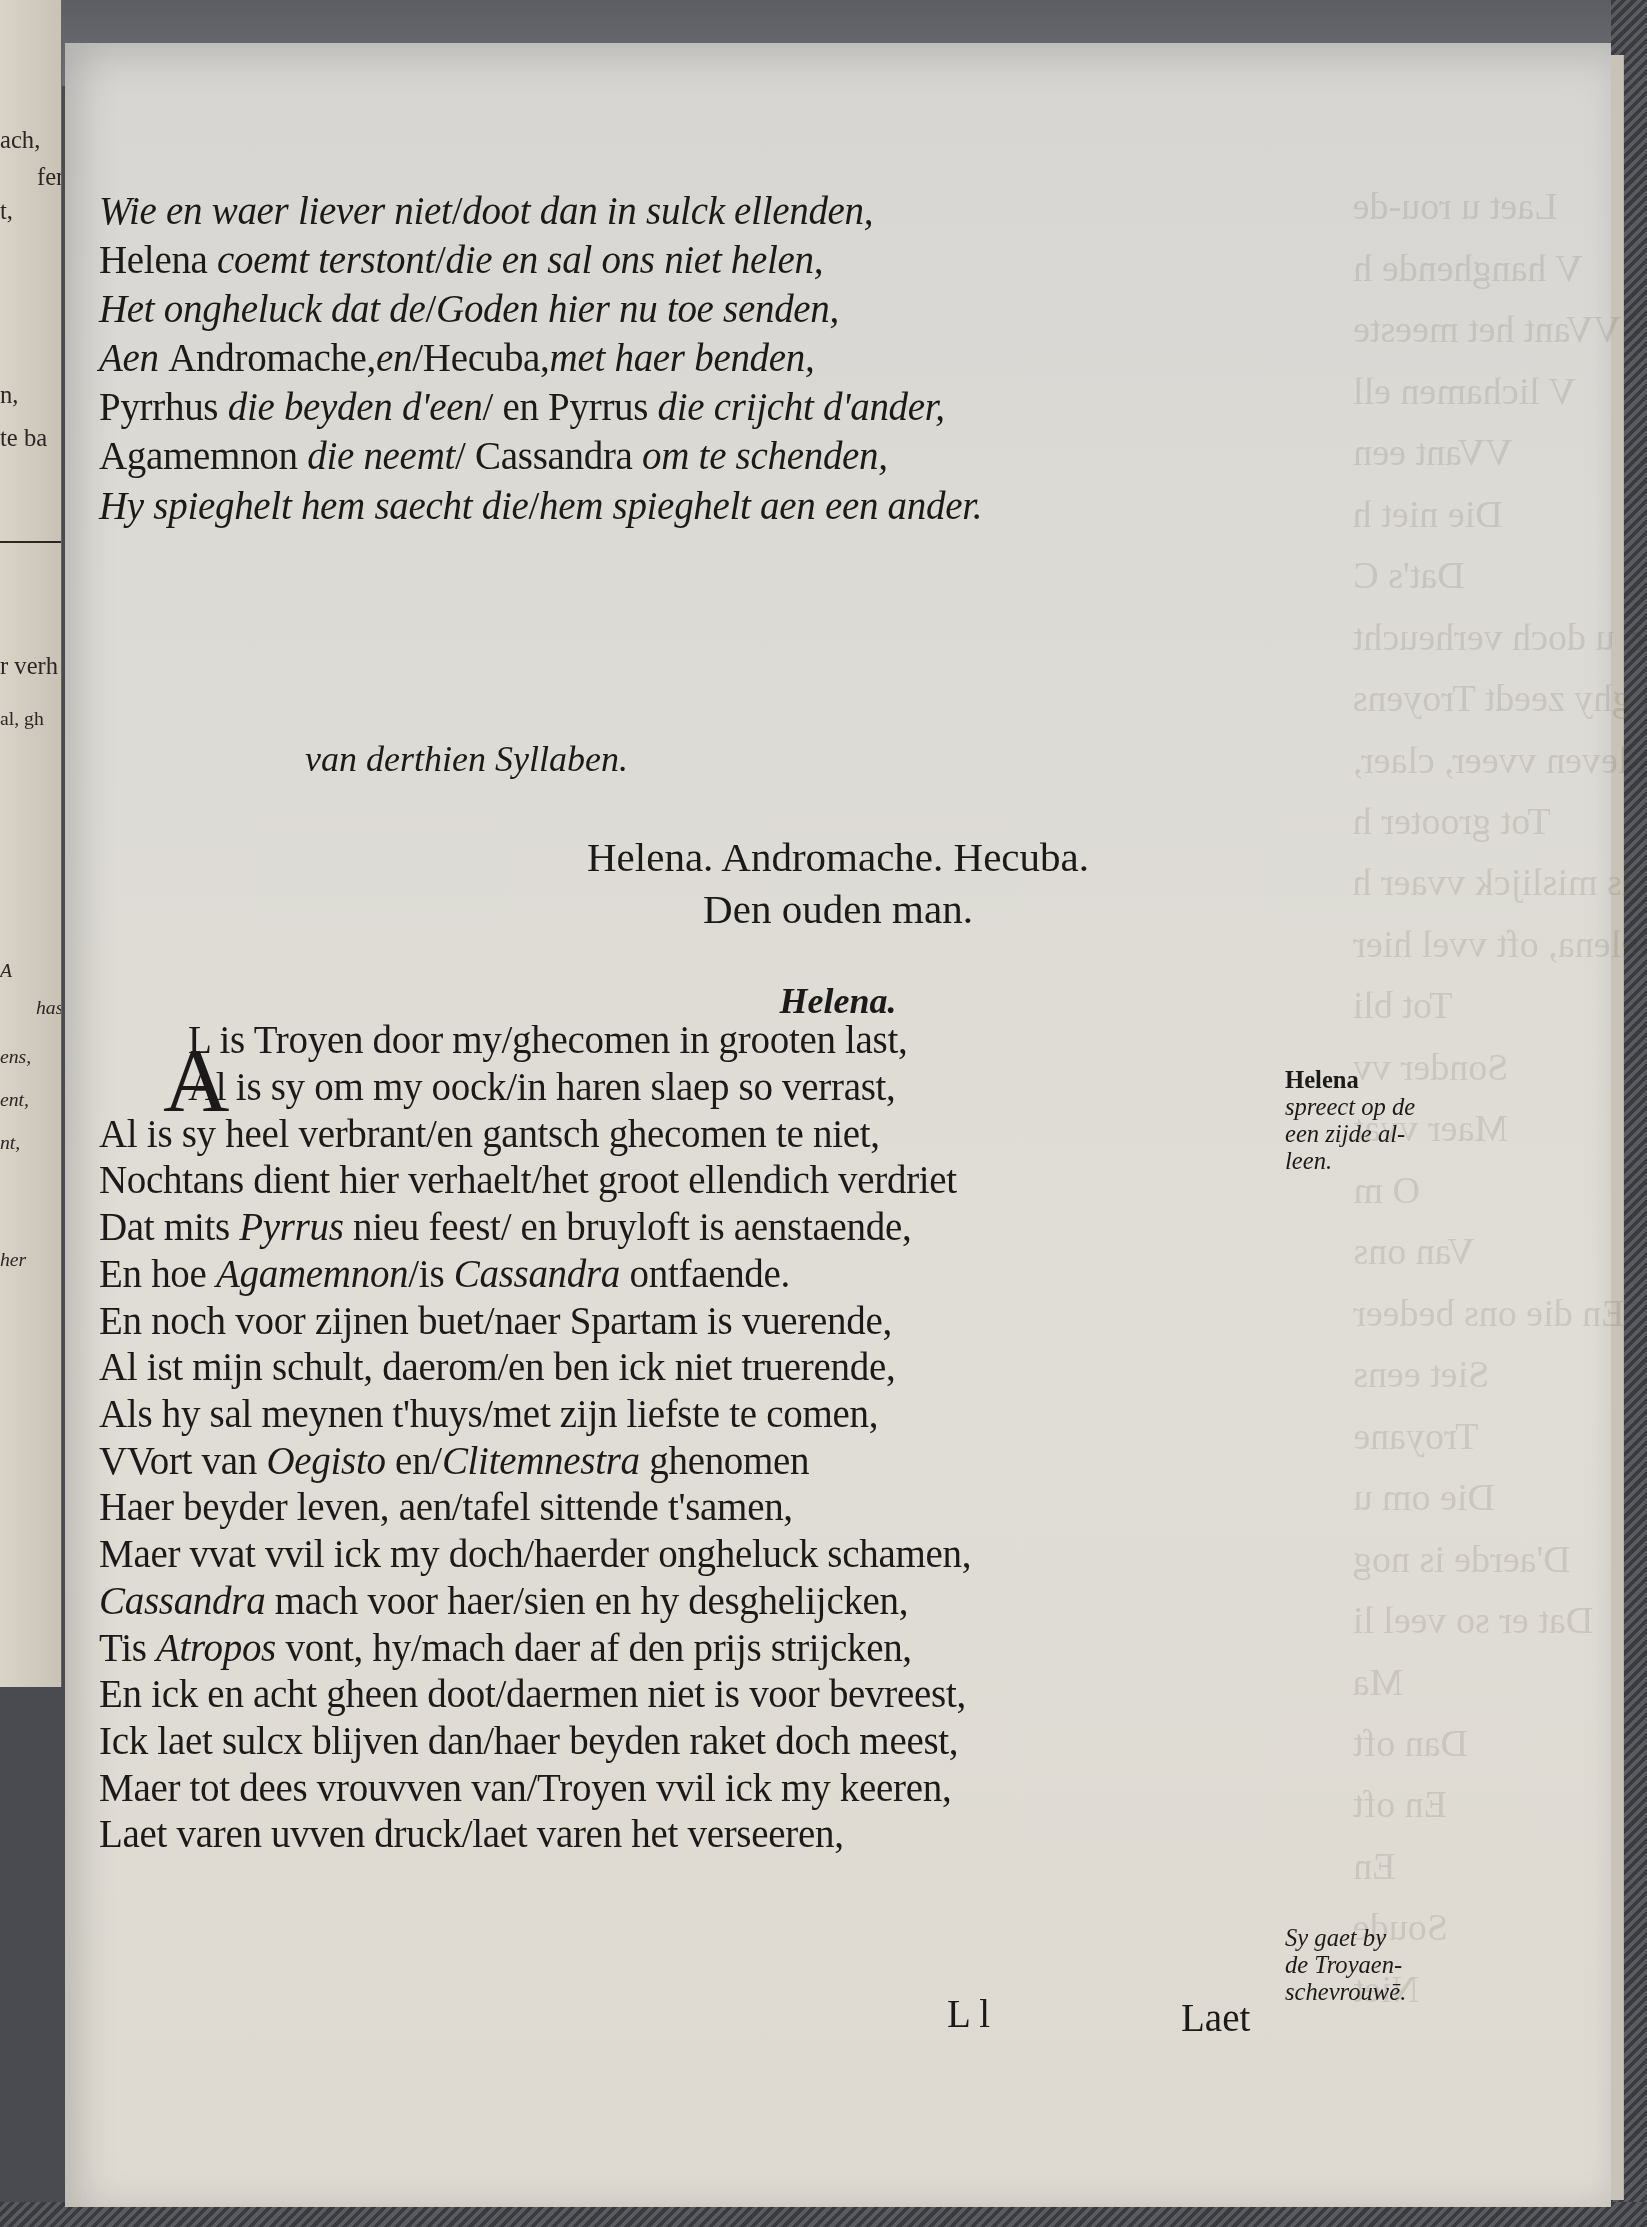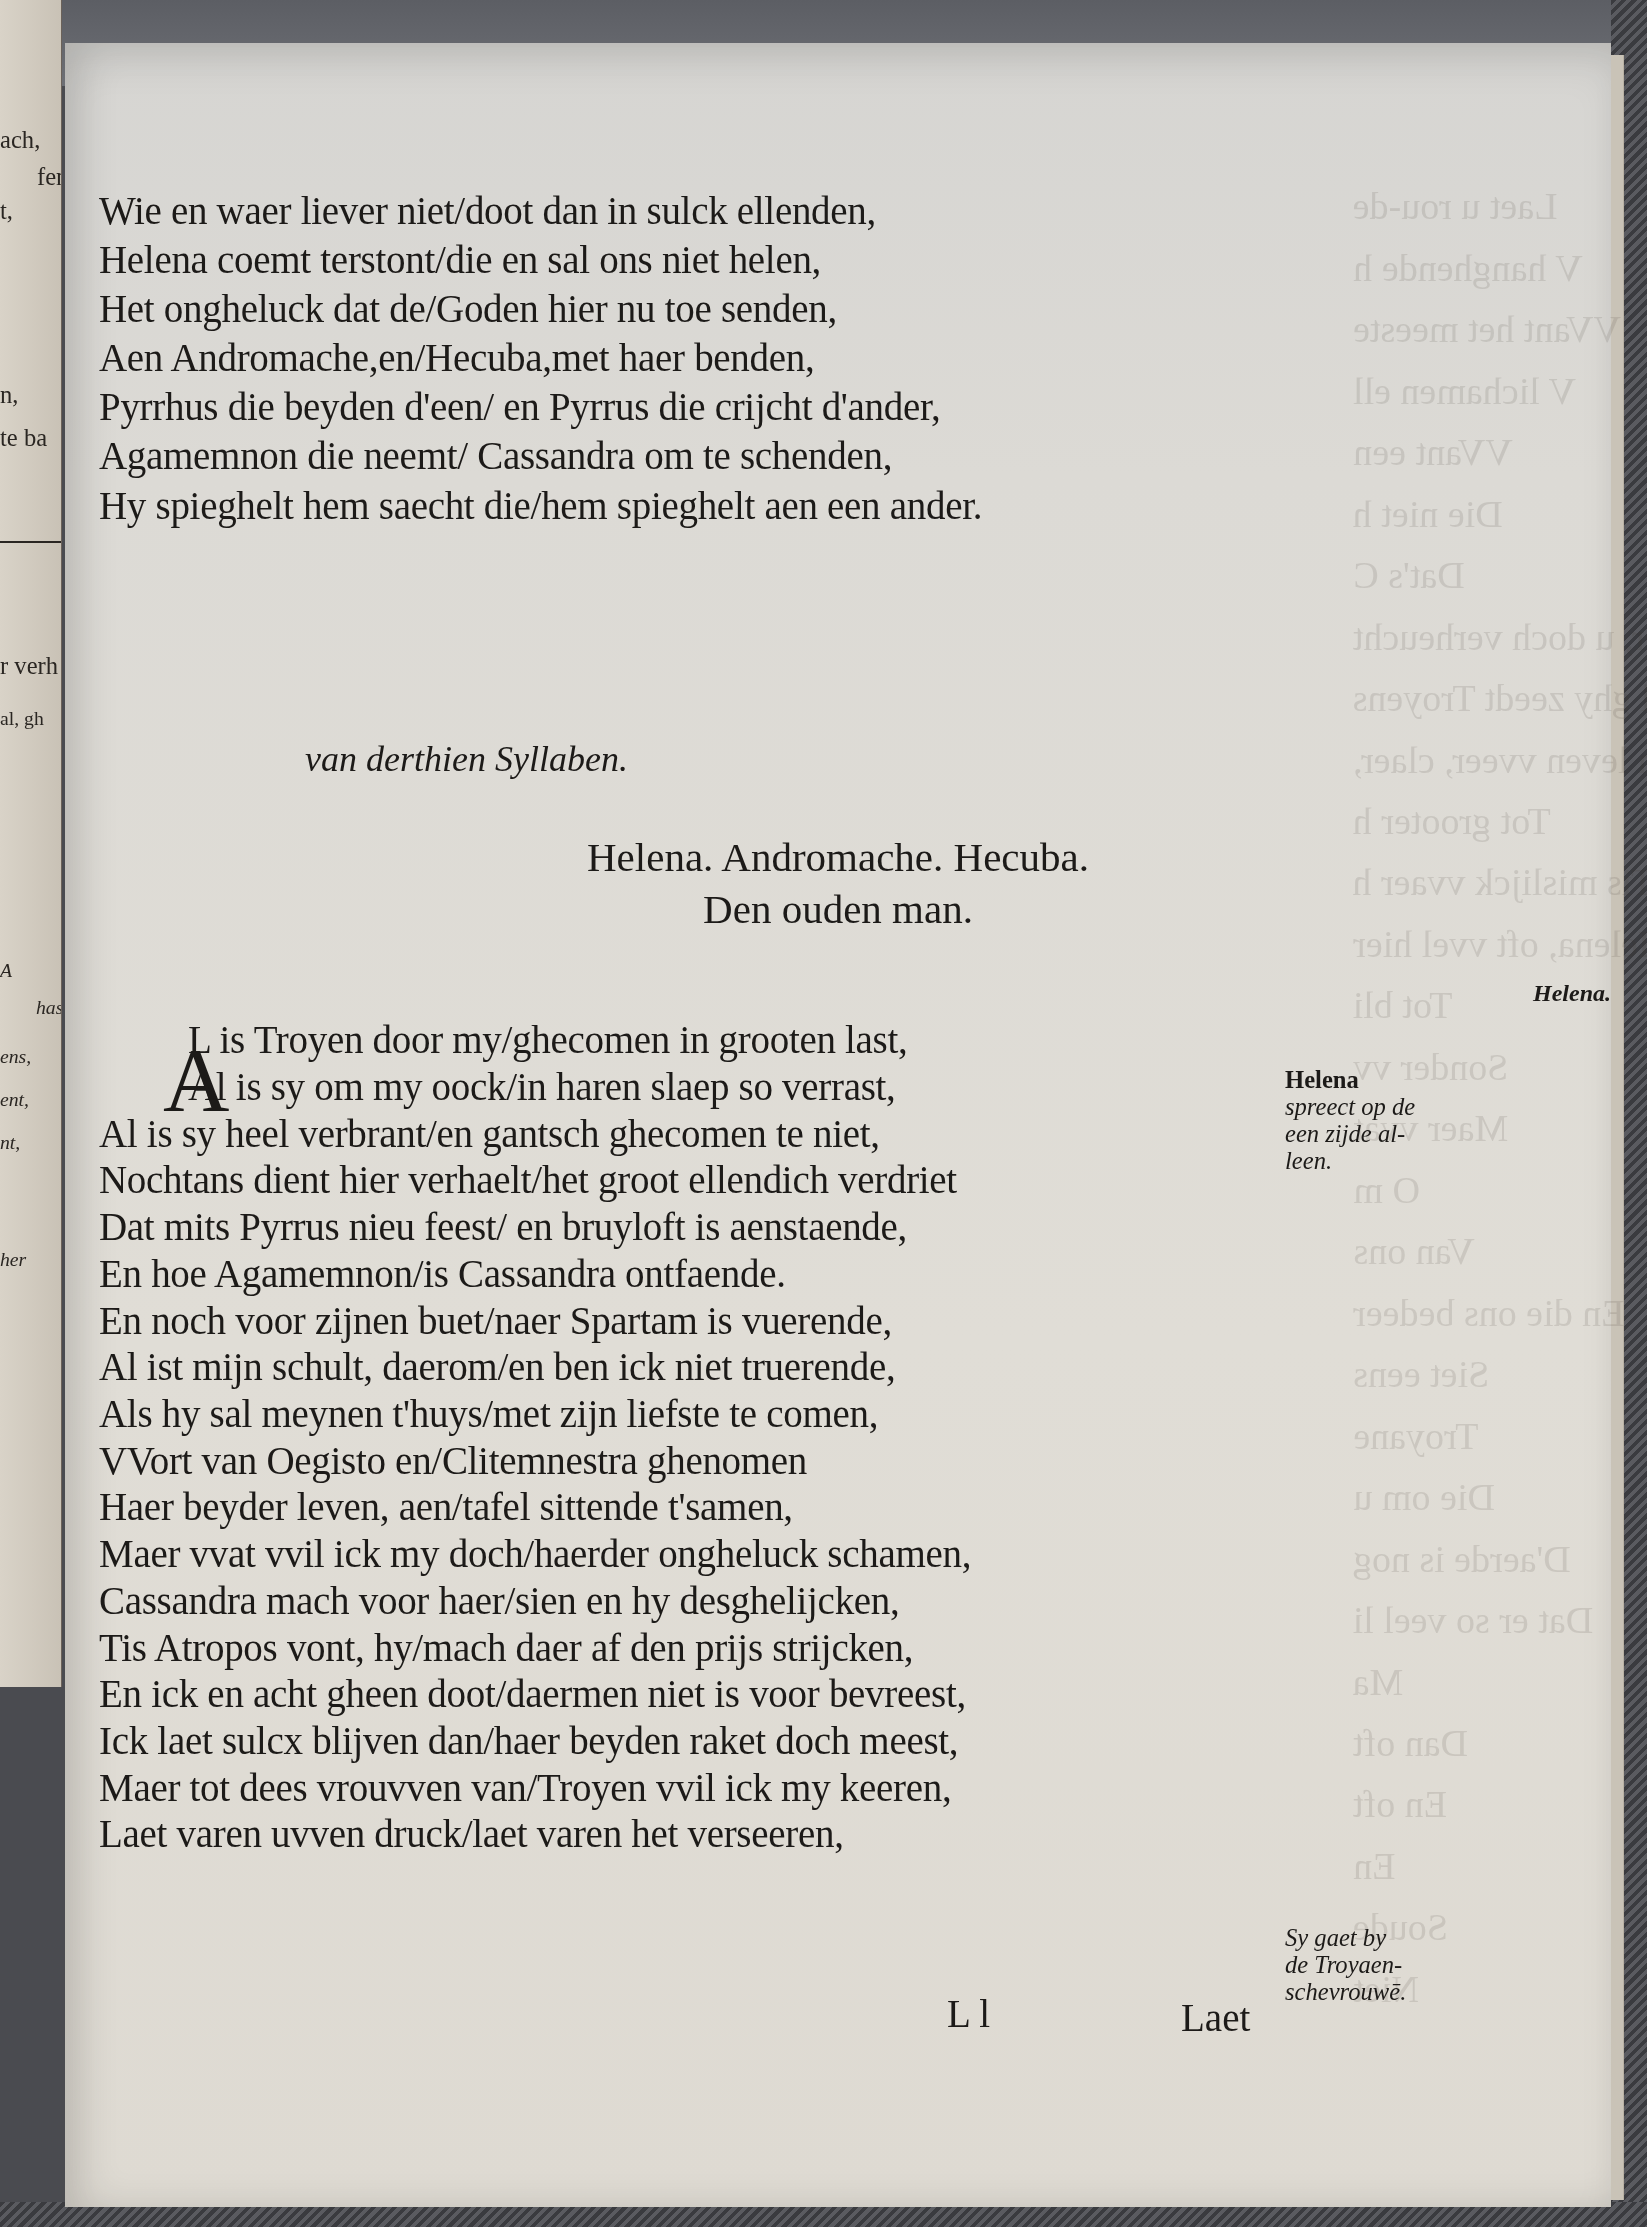--- a/index.html
+++ b/index.html
@@ -44,34 +44,34 @@
     box-shadow: inset 18.4px 0 37px rgba(0,0,0,0.12), inset 0 24.6px 37px rgba(0,0,0,0.06);
   }
   .bleed {
     position: absolute; color: rgba(60,55,50,0.13); font-size: 38px; white-space: nowrap;
     transform: scaleX(-1); transform-origin: right center;
   }
   .line {
     position: absolute; left: 98px; font-size: 39px; white-space: nowrap; line-height: 1;
     letter-spacing: -0.3px;
   }
-  .it { }
+  .it { font-style: italic; }
   .heading {
     position: absolute; left: 172px; top: 615px; font-size: 57px; font-style: italic;
     white-space: nowrap; letter-spacing: -0.6px;
   }
   .subheading {
     position: absolute; left: 240px; top: 695px; font-size: 36px; font-style: italic; white-space: nowrap;
   }
   .cast {
     position: absolute; left: 0; width: 1546px; text-align: center; font-size: 41px; white-space: nowrap;
   }
   .speaker {
-    position: absolute; left: 0; width: 1546px; text-align: right; top: 937px;
-    font-size: 24px; font-style: italic; font-weight: bold;
+    position: absolute; left: 0; width: 1546px; text-align: center; top: 937px;
+    font-size: 36px; font-style: italic; font-weight: bold;
   }
   .dropcap {
     position: absolute; left: 98px; top: 991px; font-size: 92px; line-height: 1;
   }
   .margin-note {
     position: absolute; font-size: 24.6px; line-height: 1.1; white-space: nowrap;
   }
   .margin-note .b { font-weight: bold; font-style: normal; }
   .margin-note .i { font-style: italic; }
   .sig { position: absolute; font-size: 39px; white-space: nowrap; }

